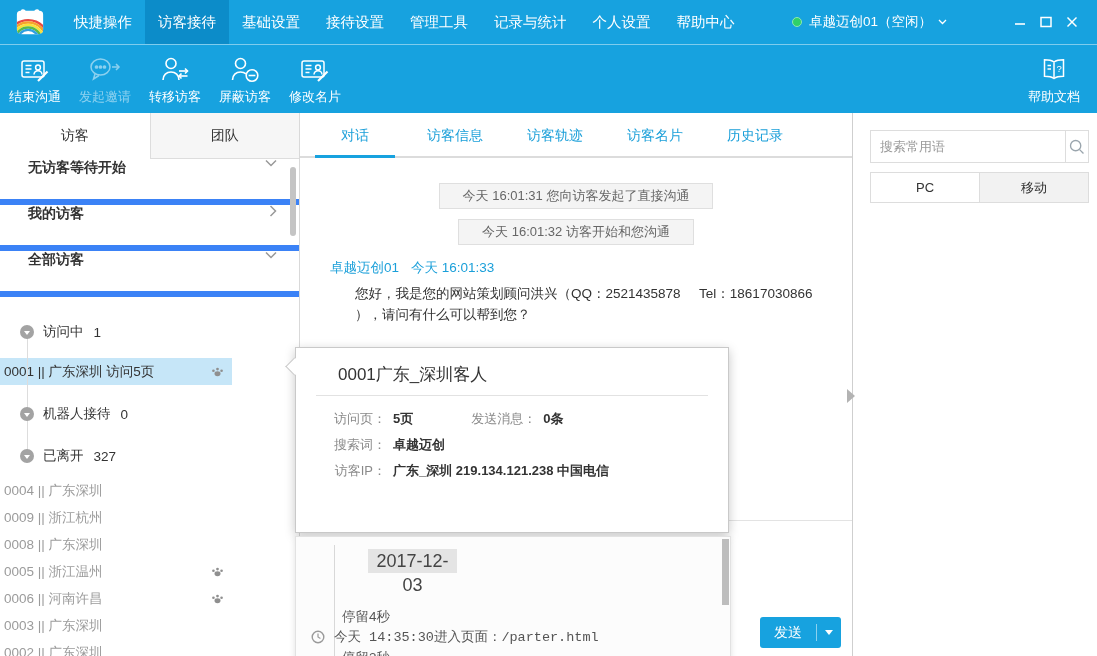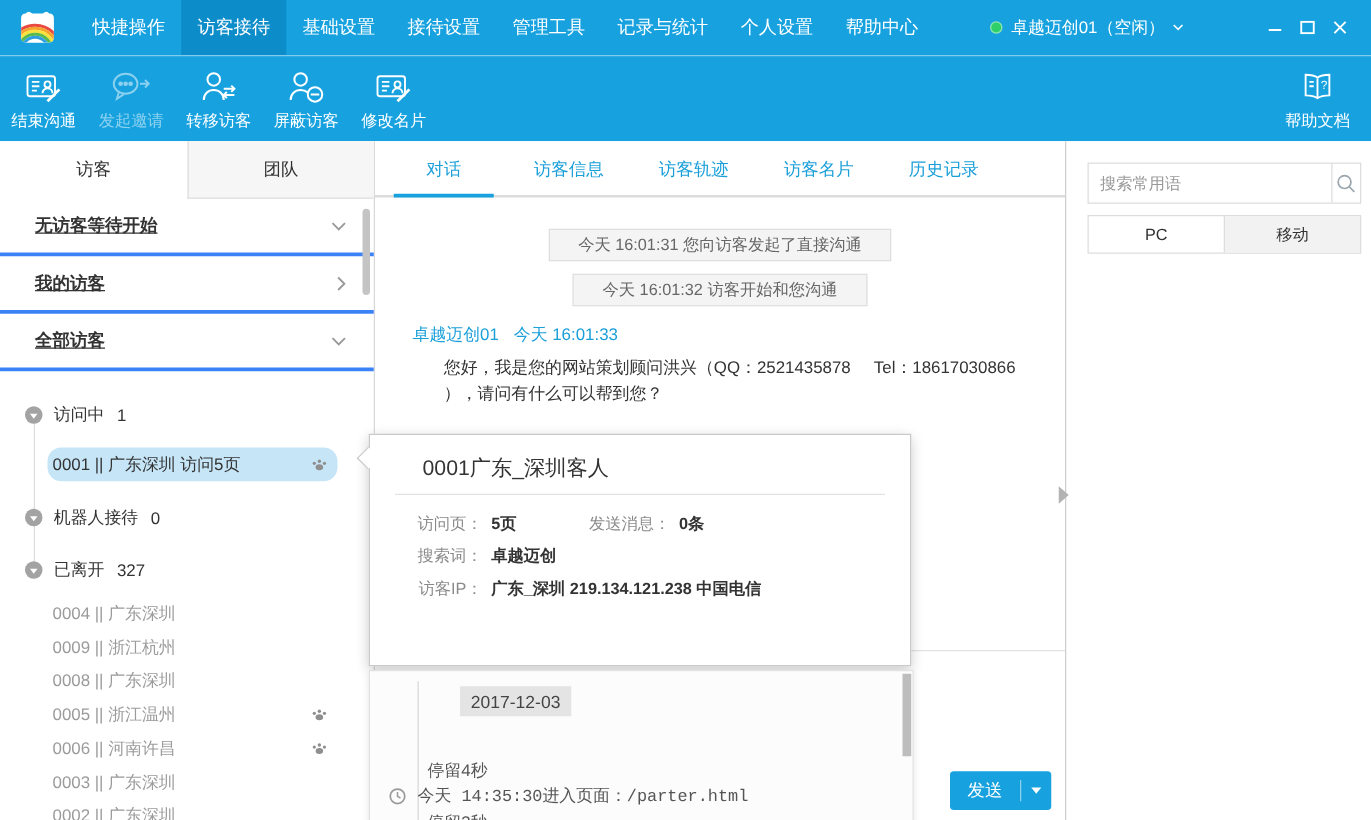--- a/index.html
+++ b/index.html
@@ -29,32 +29,32 @@
   
   .sidebar { position:absolute; left:0; top:113px; width:300px; height:543px; background:#fff; border-right:1px solid #d9d9d9; }
   .main { position:absolute; left:300px; top:113px; width:552px; height:543px; background:#fff; }
   .right-panel { position:absolute; left:852px; top:113px; width:245px; height:543px; background:#fff; border-left:1px solid #cfcfcf; }
 
   
   .side-tabs { display:flex; height:46px; }
   .side-tab { width:150px; height:46px; line-height:45px; text-align:center; font-size:14px; color:#333; }
   .side-tab.inactive { background:#f6f6f6; border-left:1px solid #ddd; border-bottom:1px solid #ddd; }
 
-  .side-section { height:46px; display:flex; align-items:center; justify-content:space-between; padding:0 22px 0 28px; border-bottom:3px solid #3b82f6;text-decoration:underline; }
+  .side-section { height:46px; display:flex; justify-content:space-between; padding:0 22px 0 28px; border-bottom:6px solid #3b82f6; }
   .side-section:first-of-type { height:53px; }
   .side-section .lbl { font-weight:bold; font-size:14px; color:#333; }
 
   .tree { position:relative; }
   .tree-vline { position:absolute; left:27px; top:22px; height:118px; width:1px; background:#ddd; }
   .tree-group { height:42px; display:flex; align-items:center; padding-left:20px; position:relative; }
   .bullet { width:14px; height:14px; border-radius:50%; background:#a3a3a3; display:flex; align-items:center; justify-content:center; margin-right:9px; position:relative; z-index:1; }
   .bullet .tri { width:0; height:0; border-left:3.5px solid transparent; border-right:3.5px solid transparent; border-top:4.5px solid #fff; margin-top:1px; }
   .tree-group .glabel { font-size:13.5px; color:#333; }
   .tree-group .gcount { font-size:13.5px; color:#333; margin-left:10px; }
-  .visitor-row { height:27px; display:flex; align-items:center; padding:0 8px 0 4px; margin-left:38px; width:232px; font-size:13.5px; color:#9b9b9b; justify-content:space-between;border-radius:11px; }
+  .visitor-row { height:27px; display:flex; align-items:center; padding:0 8px 0 4px; width:232px; font-size:13.5px; color:#9b9b9b; justify-content:space-between; }
   .visitor-row.selected { background:#c6e6f8; color:#333; margin-top:5px; margin-bottom:8px; }
   .side-scroll { position:absolute; right:3px; top:54px; width:6px; height:69px; border-radius:3px; background:#c4c4c4; }
 
   
   .main-tabs { height:45px; border-bottom:2px solid #dcdcdc; display:flex; padding-left:15px; }
   .main-tab { width:80px; margin-right:20px; text-align:center; line-height:44px; font-size:14px; color:#1a9fd9; position:relative; }
   .main-tab.active::after { content:""; position:absolute; left:0; right:0; bottom:-2px; height:3px; background:#17a2df; }
 
   
   .chat { position:relative; height:360px; }
@@ -89,21 +89,21 @@
   .popup-rows { margin-top:10px; }
   .prow { display:flex; height:26px; align-items:center; }
   .plabel { width:90px; text-align:right; color:#8a8a8a; font-size:13px; flex:none; }
   .pvalue { margin-left:7px; color:#333; font-size:13px; font-weight:bold; }
   .plabel.second { width:75px; margin-left:48px; }
 
   
   .trail { position:absolute; left:295px; top:536px; width:436px; height:130px; background:#fcfcfc; border:1px solid #e2e2e2; box-shadow:0 2px 6px rgba(0,0,0,.12); z-index:20; }
   .trail-vline { position:absolute; left:38px; top:8px; bottom:0; width:1px; background:#d8d8d8; }
   .trail-scroll { position:absolute; right:1px; top:2px; width:7px; height:66px; background:#bdbdbd; }
-  .date-chip { position:absolute; left:72px; top:12px; width:89px; height:24px; background:#e4e4e4; color:#444; font-size:14px; text-align:center; line-height:24px; }
+  .date-chip { position:absolute; left:72px; top:12px; width:89px; height:24px; background:#e4e4e4; color:#444; font-size:18px; text-align:center; line-height:24px; }
   .trail-ev { position:absolute; left:15px; display:flex; align-items:center; font-size:13.5px; color:#555; }
   .trail-ev .evicon { margin-right:9px; display:flex; }
   .trail-ev.noicon { left:46px; }
 </style>
 </head>
 <body>
 
 <div class="menubar">
   <svg class="logo" viewBox="0 0 34 32">
     <defs>

